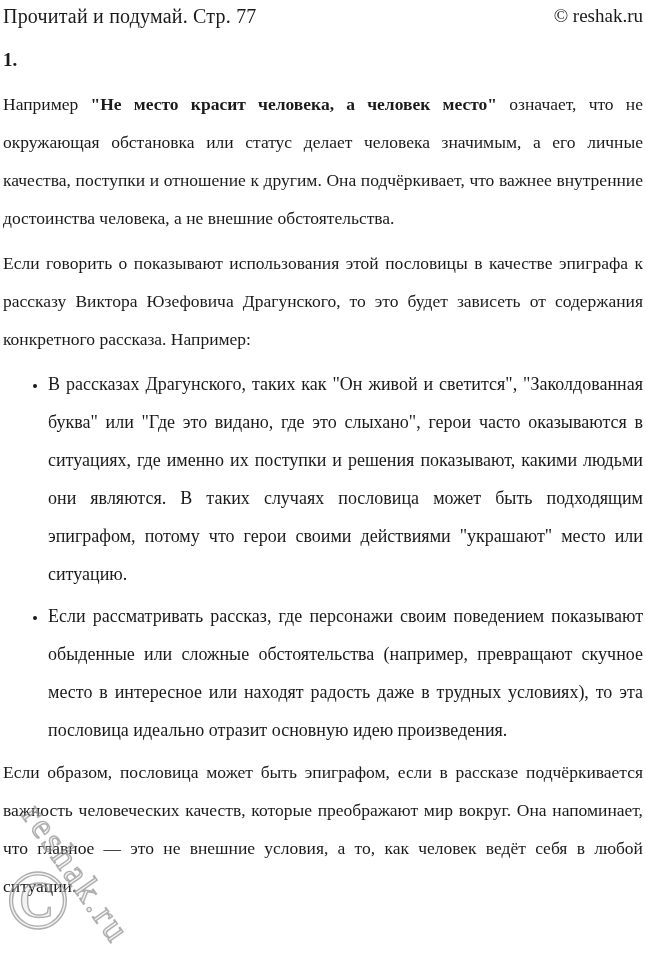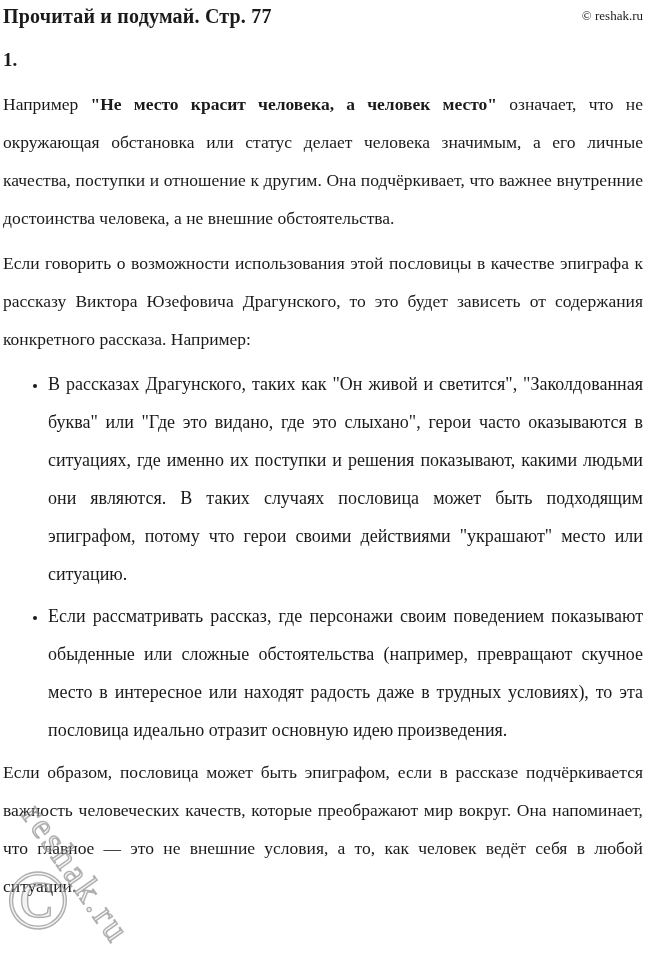--- a/index.html
+++ b/index.html
@@ -17,27 +17,27 @@
     font-family: "Liberation Serif", "DejaVu Serif", serif;
     color: #1a1a1a;
   }
   .header {
     display: flex;
     justify-content: space-between;
     align-items: flex-start;
     margin-top: 2px;
   }
   .header-title {
-    font-weight: bold;
+    font-weight: normal;
     font-size: 20px;
     line-height: 24px;
     letter-spacing: 0.2px;
   }
   .copyright {
-    font-size: 13px;
+    font-size: 19px;
     line-height: 24px;
     font-weight: normal;
   }
   .qnum {
     font-weight: bold;
     font-size: 19px;
     margin-top: 21px;
     line-height: 22px;
   }
   p.body-par {
@@ -103,21 +103,21 @@
 
 <div class="header">
   <div class="header-title">Прочитай и подумай. Стр. 77</div>
   <div class="copyright">© reshak.ru</div>
 </div>
 
 <div class="qnum">1.</div>
 
 <p class="body-par first-par"><span>Например </span><span class="bold-quote">"Не место красит человека, а человек место"</span><span> означает, что не окружающая обстановка или статус делает человека значимым, а его личные качества, поступки и отношение к другим. Она подчёркивает, что важнее внутренние достоинства человека, а не внешние обстоятельства.</span></p>
 
-<p class="body-par">Если говорить о возможности использования этой пословицы в качестве эпиграфа к рассказу Виктора Юзефовича Драгунского, то это будет зависеть от содержания конкретного рассказа. Например:</p>
+<p class="body-par">Если говорить о показывают использования этой пословицы в качестве эпиграфа к рассказу Виктора Юзефовича Драгунского, то это будет зависеть от содержания конкретного рассказа. Например:</p>
 
 <ul class="answer-list">
   <li>В рассказах Драгунского, таких как "Он живой и светится", "Заколдованная буква" или "Где это видано, где это слыхано", герои часто оказываются в ситуациях, где именно их поступки и решения показывают, какими людьми они являются. В таких случаях пословица может быть подходящим эпиграфом, потому что герои своими действиями "украшают" место или ситуацию.</li>
   <li>Если рассматривать рассказ, где персонажи своим поведением показывают обыденные или сложные обстоятельства (например, превращают скучное место в интересное или находят радость даже в трудных условиях), то эта пословица идеально отразит основную идею произведения.</li>
 </ul>
 
 <p class="body-par">Если образом, пословица может быть эпиграфом, если в рассказе подчёркивается важность человеческих качеств, которые преображают мир вокруг. Она напоминает, что главное — это не внешние условия, а то, как человек ведёт себя в любой ситуации.</p>
 
 <div class="watermark">
   <div class="wm-copy">©</div>

